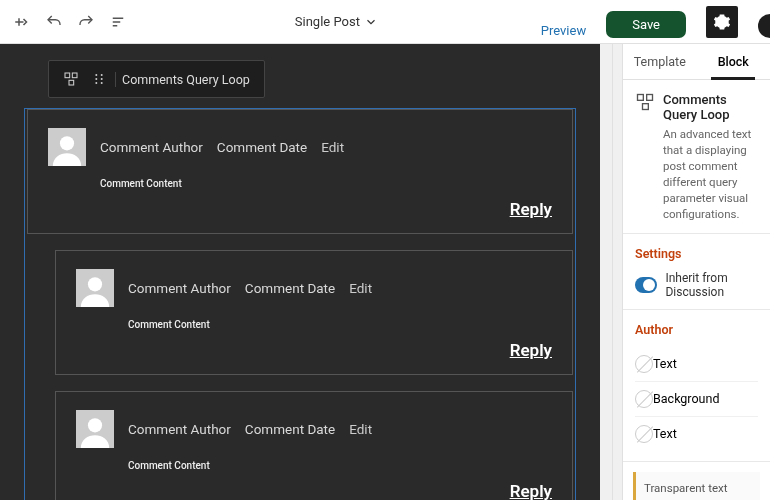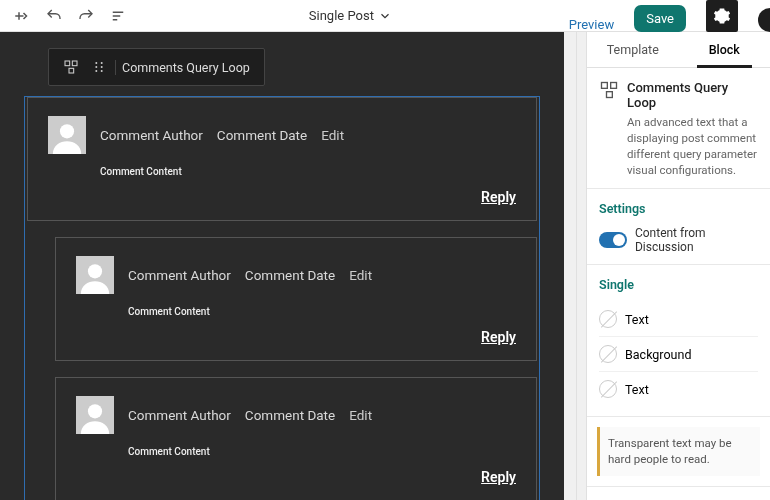--- a/index.html
+++ b/index.html
@@ -1,27 +1,27 @@
 <!DOCTYPE html>
 <html><head>
 <meta charset="utf-8">
 <style>
 * { box-sizing: border-box; margin: 0; padding: 0; font-family: -apple-system, BlinkMacSystemFont, "Segoe UI", Roboto, sans-serif; }
 body { width: 770px; height: 500px; overflow: hidden; display: flex; flex-direction: column; background: #fff; }
 
 
-.toolbar { height: 32px; border-bottom: 1px solid #e0e0e0; display: flex; align-items: center; padding: 0 8px; }
+.toolbar { height: 44px; border-bottom: 1px solid #e0e0e0; display: flex; align-items: center; padding: 0 8px; }
 .toolbar-left { display: flex; align-items: center; gap: 4px; }
 .tool-btn { width: 28px; height: 28px; display: flex; align-items: center; justify-content: center; color: #555; cursor: pointer; border-radius: 2px; }
 .tool-btn svg { width: 18px; height: 18px; }
 .toolbar-center { flex: 1; display: flex; align-items: center; justify-content: center; gap: 4px; font-size: 13px; color: #333; }
 .toolbar-center svg { width: 14px; height: 14px; }
 .toolbar-right { display: flex; align-items: flex-end; gap: 20px; }
 .preview-link { color: #2271b1; font-size: 13px; cursor: pointer; }
-.save-btn { background: #0f766e; color: #fff; padding: 6px 12px; font-size: 13px; border: none; border-radius: 7px; cursor: pointer; }
+.save-btn { background: #14532d; color: #fff; padding: 6px 26px; font-size: 13px; border: none; border-radius: 7px; cursor: pointer; }
 .gear-btn { width: 32px; height: 32px; background: #1e1e1e; display: flex; align-items: center; justify-content: center; border-radius: 2px; cursor: pointer; }
 .gear-btn svg { width: 18px; height: 18px; fill: #fff; }
 .half-circle { width: 12px; height: 24px; background: #1e1e1e; border-radius: 12px 0 0 12px; margin-right: -8px; }
 
 
 .main { flex: 1; display: flex; overflow: hidden; }
 .canvas-wrap { flex: 1; background: #f0f0f0; padding: 0 12px 0 0; overflow: hidden; position: relative; }
 .canvas { background: #2a2a2a; width: 100%; height: 100%; padding: 16px 24px; overflow: hidden; }
 
 
@@ -35,43 +35,43 @@
 .comment { border: 1px solid #555; padding: 18px 20px 14px; margin-top: 12px; }
 .comment:first-child { margin-top: 0; }
 .comment.nested { margin-left: 28px; margin-top: 16px; }
 .comment-head { display: flex; align-items: center; gap: 14px; }
 .avatar { width: 38px; height: 38px; background: #ccc; display: flex; align-items: flex-end; justify-content: center; overflow: hidden; }
 .avatar svg { width: 34px; height: 34px; fill: #fff; }
 .meta { display: flex; align-items: flex-start; gap: 14px; color: #d9d9d9; font-size: 13.5px; }
 .meta .edit { color: #ccc; cursor: pointer; }
 .comment-body { color: #eee; font-size: 10px; font-weight: 500; margin: 12px 0 10px 52px; }
 .comment-reply { text-align: right; }
-.comment-reply .reply { color: #fff; font-weight: 600; font-size: 14px; text-decoration: underline; cursor: pointer; }
+.comment-reply .reply { color: #fff; font-weight: 600; font-size: 17px; text-decoration: underline; cursor: pointer; }
 
 
 .scrollbar-gutter { width: 10px; background: #f0f0f0; border-left: 1px solid #e0e0e0; }
 
 
-.sidebar { width: 184px; background: #fff; border-left: 1px solid #e0e0e0; display: flex; flex-direction: column; font-size: 12.5px; overflow: hidden; }
+.sidebar { width: 148px; background: #fff; border-left: 1px solid #e0e0e0; display: flex; flex-direction: column; font-size: 12.5px; overflow: hidden; }
 .tabs { display: flex; border-bottom: 1px solid #e0e0e0; }
 .tab { flex: 1; text-align: center; padding: 10px 0; font-size: 12.5px; color: #555; cursor: pointer; position: relative; }
 .tab.active { color: #000000; font-weight: 500; }
 .tab.active::after { content: ""; position: absolute; left: 20%; right: 20%; bottom: -1px; height: 3px; background: #1e1e1e; }
 .panel-section { padding: 12px 12px 10px; border-bottom: 1px solid #e8e8e8; }
 .block-info { display: flex; gap: 8px; }
 .block-info-icon { flex: 0 0 20px; color: #555; }
 .block-info-icon svg { width: 20px; height: 20px; }
 .block-info-text .title { font-weight: 500; font-size: 13px; color: #222; margin-bottom: 4px; }
 .block-info-text .desc { font-size: 11.5px; color: #666; line-height: 1.4; }
-.section-head { font-weight: 600; font-size: 12.5px; color: #0f766e; margin-bottom: 10px; }
+.section-head { font-weight: 600; font-size: 12.5px; color: #c2410c; margin-bottom: 10px; }
 .toggle-row { display: flex; align-items: center; gap: 8px; }
 .toggle { width: 30px; height: 16px; background: #2271b1; border-radius: 10px; position: relative; cursor: pointer; }
 .toggle::after { content: ""; width: 12px; height: 12px; background: #fff; border-radius: 50%; position: absolute; right: 2px; top: 2px; }
 .toggle-label { font-size: 12px; color: #333; }
-.color-row { display: flex; align-items: center; gap: 8px; padding: 8px 0; border-bottom: 1px solid #f0f0f0; cursor: pointer; }
+.color-row { display: flex; align-items: center; padding: 8px 0; border-bottom: 1px solid #f0f0f0; cursor: pointer; }
 .color-row:last-child { border-bottom: none; }
 .swatch { width: 18px; height: 18px; border: 1px solid #ccc; border-radius: 50%; background: #fff; position: relative; }
 .swatch::after { content: ""; position: absolute; width: 22px; height: 1px; background: #ccc; transform: rotate(-45deg); top: 8px; left: -2px; }
 .notice { border-left: 3px solid #d9a73e; background: #fafafa; padding: 8px 8px; font-size: 11.5px; color: #555; line-height: 1.4; }
 </style>
 </head>
 <body>
 
 <div class="toolbar">
   <div class="toolbar-left">
@@ -225,26 +225,26 @@
           <div class="title">Comments Query Loop</div>
           <div class="desc">An advanced text that a displaying post comment different query parameter visual configurations.</div>
         </div>
       </div>
     </div>
 
     <div class="panel-section">
       <div class="section-head">Settings</div>
       <div class="toggle-row">
         <div class="toggle"></div>
-        <div class="toggle-label">Content from Discussion</div>
+        <div class="toggle-label">Inherit from Discussion</div>
       </div>
     </div>
 
     <div class="panel-section">
-      <div class="section-head">Single</div>
+      <div class="section-head">Author</div>
       <div class="color-row">
         <div class="swatch"></div>
         <span>Text</span>
       </div>
       <div class="color-row">
         <div class="swatch"></div>
         <span>Background</span>
       </div>
       <div class="color-row">
         <div class="swatch"></div>

